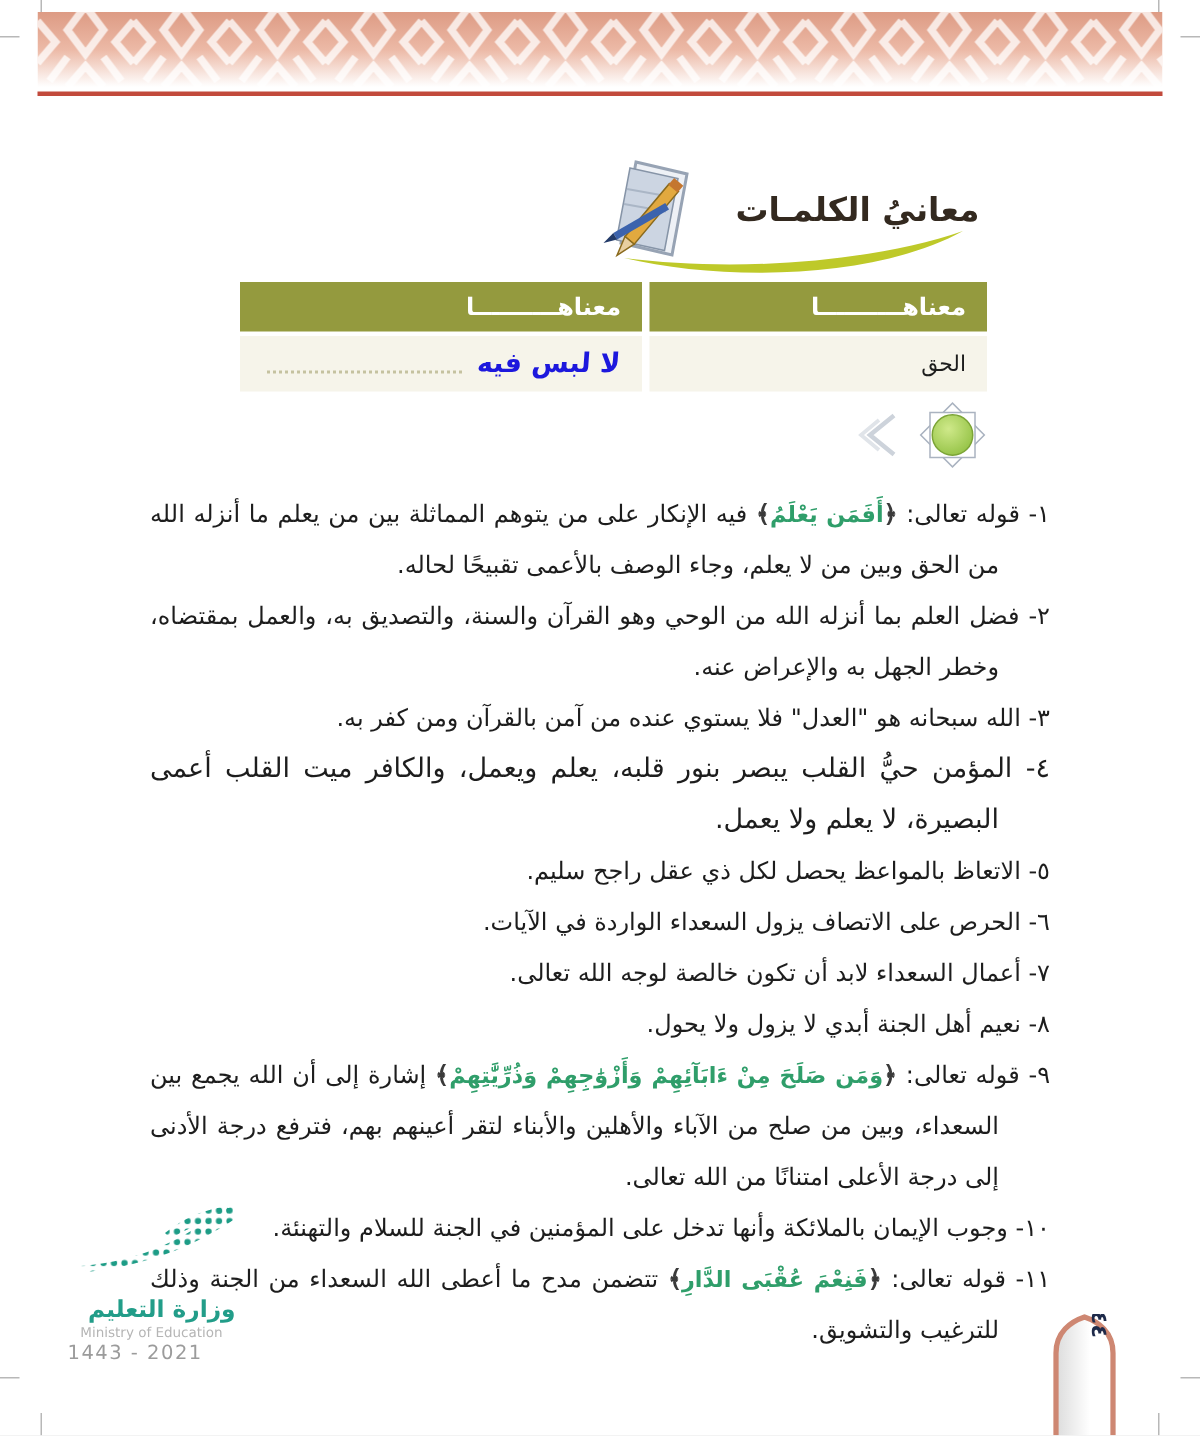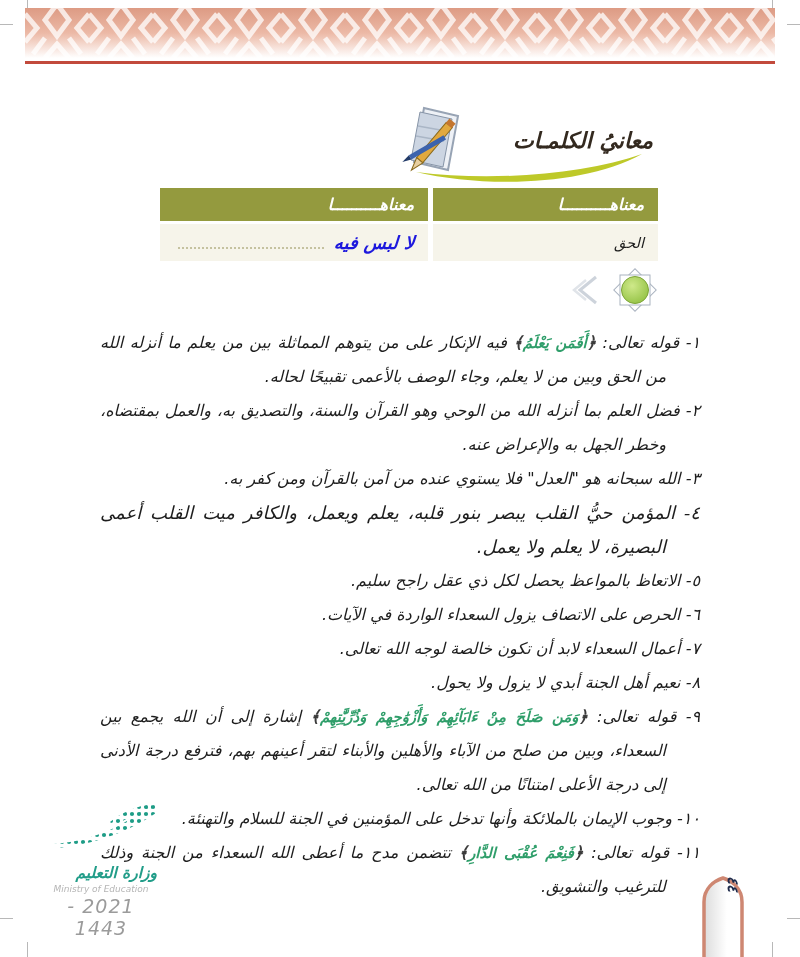--- a/index.html
+++ b/index.html
@@ -4,21 +4,21 @@
 <style>
   :root{
     --olive:#949a3e; --green:#2f9e6a; --blue:#1d18dd; --navy:#25376b;
     --teal:#229d89; --salmon:#dd9b84; --red:#c24a3c; --swoosh:#bec929;
     --ink:#1d1d1d; --arch:#ce8772;
   }
   html,body{margin:0;padding:0;background:#e9e9e9;}
   .page{
     position:relative; width:800px; height:957px; background:#ffffff;
     margin:0 auto; overflow:hidden;
-    font-family:"DejaVu Sans", sans-serif; color:var(--ink);font-style:italic;
+    font-family:"DejaVu Sans", sans-serif; color:var(--ink);
   }
   
   .mark{position:absolute;background:#b8b8b8;}
   
   .band{position:absolute; left:25px; top:8px; width:750px; height:50px;}
   .red-line{position:absolute; left:25px; top:61px; width:750px; height:3px; background:var(--red);}
   
   .wm-header{position:absolute; left:380px; top:104px; width:285px; height:88px;}
   .wm-header .icon{position:absolute; left:14px; top:0;}
   .wm-title{position:absolute; right:12px; top:24px; font-size:22px; font-weight:bold; color:#33291f; letter-spacing:.5px;}
@@ -45,21 +45,21 @@
   .b-item{font-size:16px; line-height:34px; text-align:justify; color:var(--ink);
     padding-right:34px; text-indent:-34px;}
   .b-item.compact{font-size:18px;}
   .b-num{white-space:nowrap;}
   .qbr{color:#3a3a3a; font-weight:bold;}
   .quote{color:var(--green); font-weight:bold; font-size:.93em;margin-top:36px;}
   
   .ministry{position:absolute; left:45px; top:804px; width:112px;}
   .ministry .m-ar{color:var(--teal); font-weight:bold; font-size:15.5px; margin-top:12px; text-align:right;}
   .ministry .m-en{color:#b5b5b5; font-size:9px; text-align:center; margin-top:2px;}
-  .ministry .m-yr{color:#9b9b9b; font-size:19px; letter-spacing:1px; text-align:center; margin-top:1px;}
+  .ministry .m-yr{color:#9b9b9b; font-size:13px; letter-spacing:1px; text-align:left; margin-top:1px;}
   
   .pnum{position:absolute; left:698px; top:876px;}
 </style>
 </head>
 <body>
 
 <div class="page">
 
   <div class="mark" style="left:27px;top:0;width:1px;height:14px;"></div>
   <div class="mark" style="left:0;top:24px;width:13px;height:1px;"></div>

